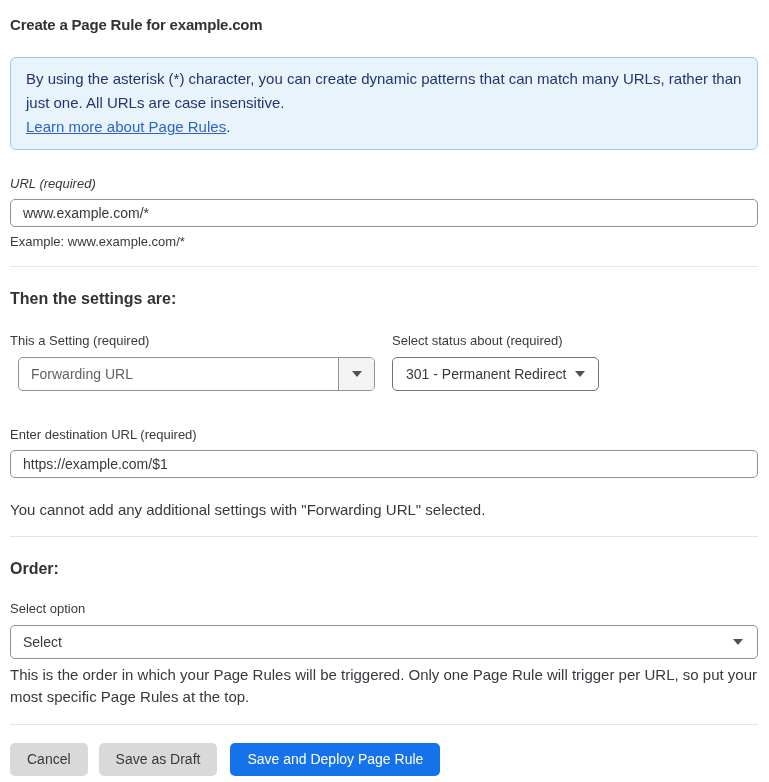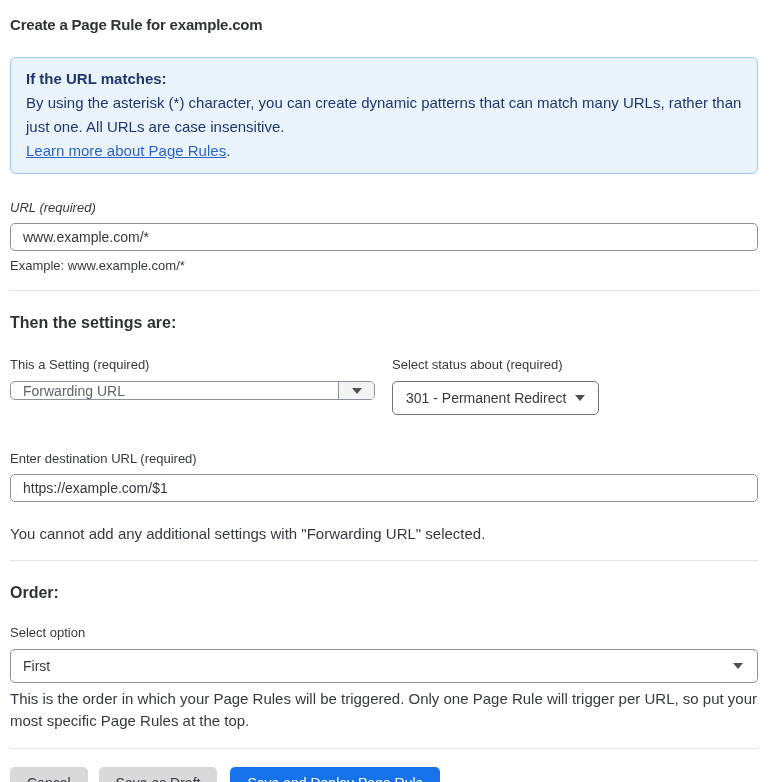--- a/index.html
+++ b/index.html
@@ -81,28 +81,29 @@
     color: #303336;
     margin: 22px 0 0 0;
     line-height: 20px;
   }
 
   .settings-row { display: flex; gap: 17px; margin-top: 24px; }
   .col-setting { width: 365px; flex: none; }
 
   .select-composite {
     margin-top: 8px;
-    height: 19px;
+    height: 34px;
     border: 1px solid #8d9199;
     border-radius: 5px;
     background: #fff;
     display: flex;
     align-items: stretch;
     cursor: pointer;
     overflow: hidden;
+    margin-left: 8px;
   }
   .select-composite .select-value {
     flex: 1;
     display: flex;
     align-items: center;
     padding: 0 12px;
     font-size: 14px;
     color: #5f6369;
   }
   .select-arrow-seg {
@@ -184,21 +185,20 @@
   .btn-blue { background: #1672eb; color: #ffffff; margin-left: 2px; }
 </style>
 </head>
 <body>
 
 <div class="page">
 
   <h1 class="page-title">Create a Page Rule for example.com</h1>
 
   <div class="info-box">
-    <div class="info-heading">If the URL matches:</div>
     <div class="info-body">By using the asterisk (*) character, you can create dynamic patterns that can match many URLs, rather than just one. All URLs are case insensitive.</div>
     <div><a class="info-link">Learn more about Page Rules</a><span>.</span></div>
   </div>
 
   <label class="field-label url-label">URL (required)</label>
   <input class="text-input" type="text" value="www.example.com/*" style="">
   <div class="helper-text">Example: www.example.com/*</div>
 
   <hr class="divider">
 
@@ -227,21 +227,21 @@
   <input class="text-input" type="text" value="https://example.com/$1" style="">
 
   <p class="note-text">You cannot add any additional settings with "Forwarding URL" selected.</p>
 
   <hr class="divider">
 
   <h2 class="section-heading">Order:</h2>
 
   <label class="field-label order-label">Select option</label>
   <div class="select-full">
-    <span>First</span>
+    <span>Select</span>
     <span class="caret-down"></span>
   </div>
   <p class="order-helper">This is the order in which your Page Rules will be triggered. Only one Page Rule will trigger per URL, so put your most specific Page Rules at the top.</p>
 
   <hr class="divider">
 
   <div class="actions">
     <button class="btn btn-gray">Cancel</button>
     <button class="btn btn-gray">Save as Draft</button>
     <button class="btn btn-blue">Save and Deploy Page Rule</button>

